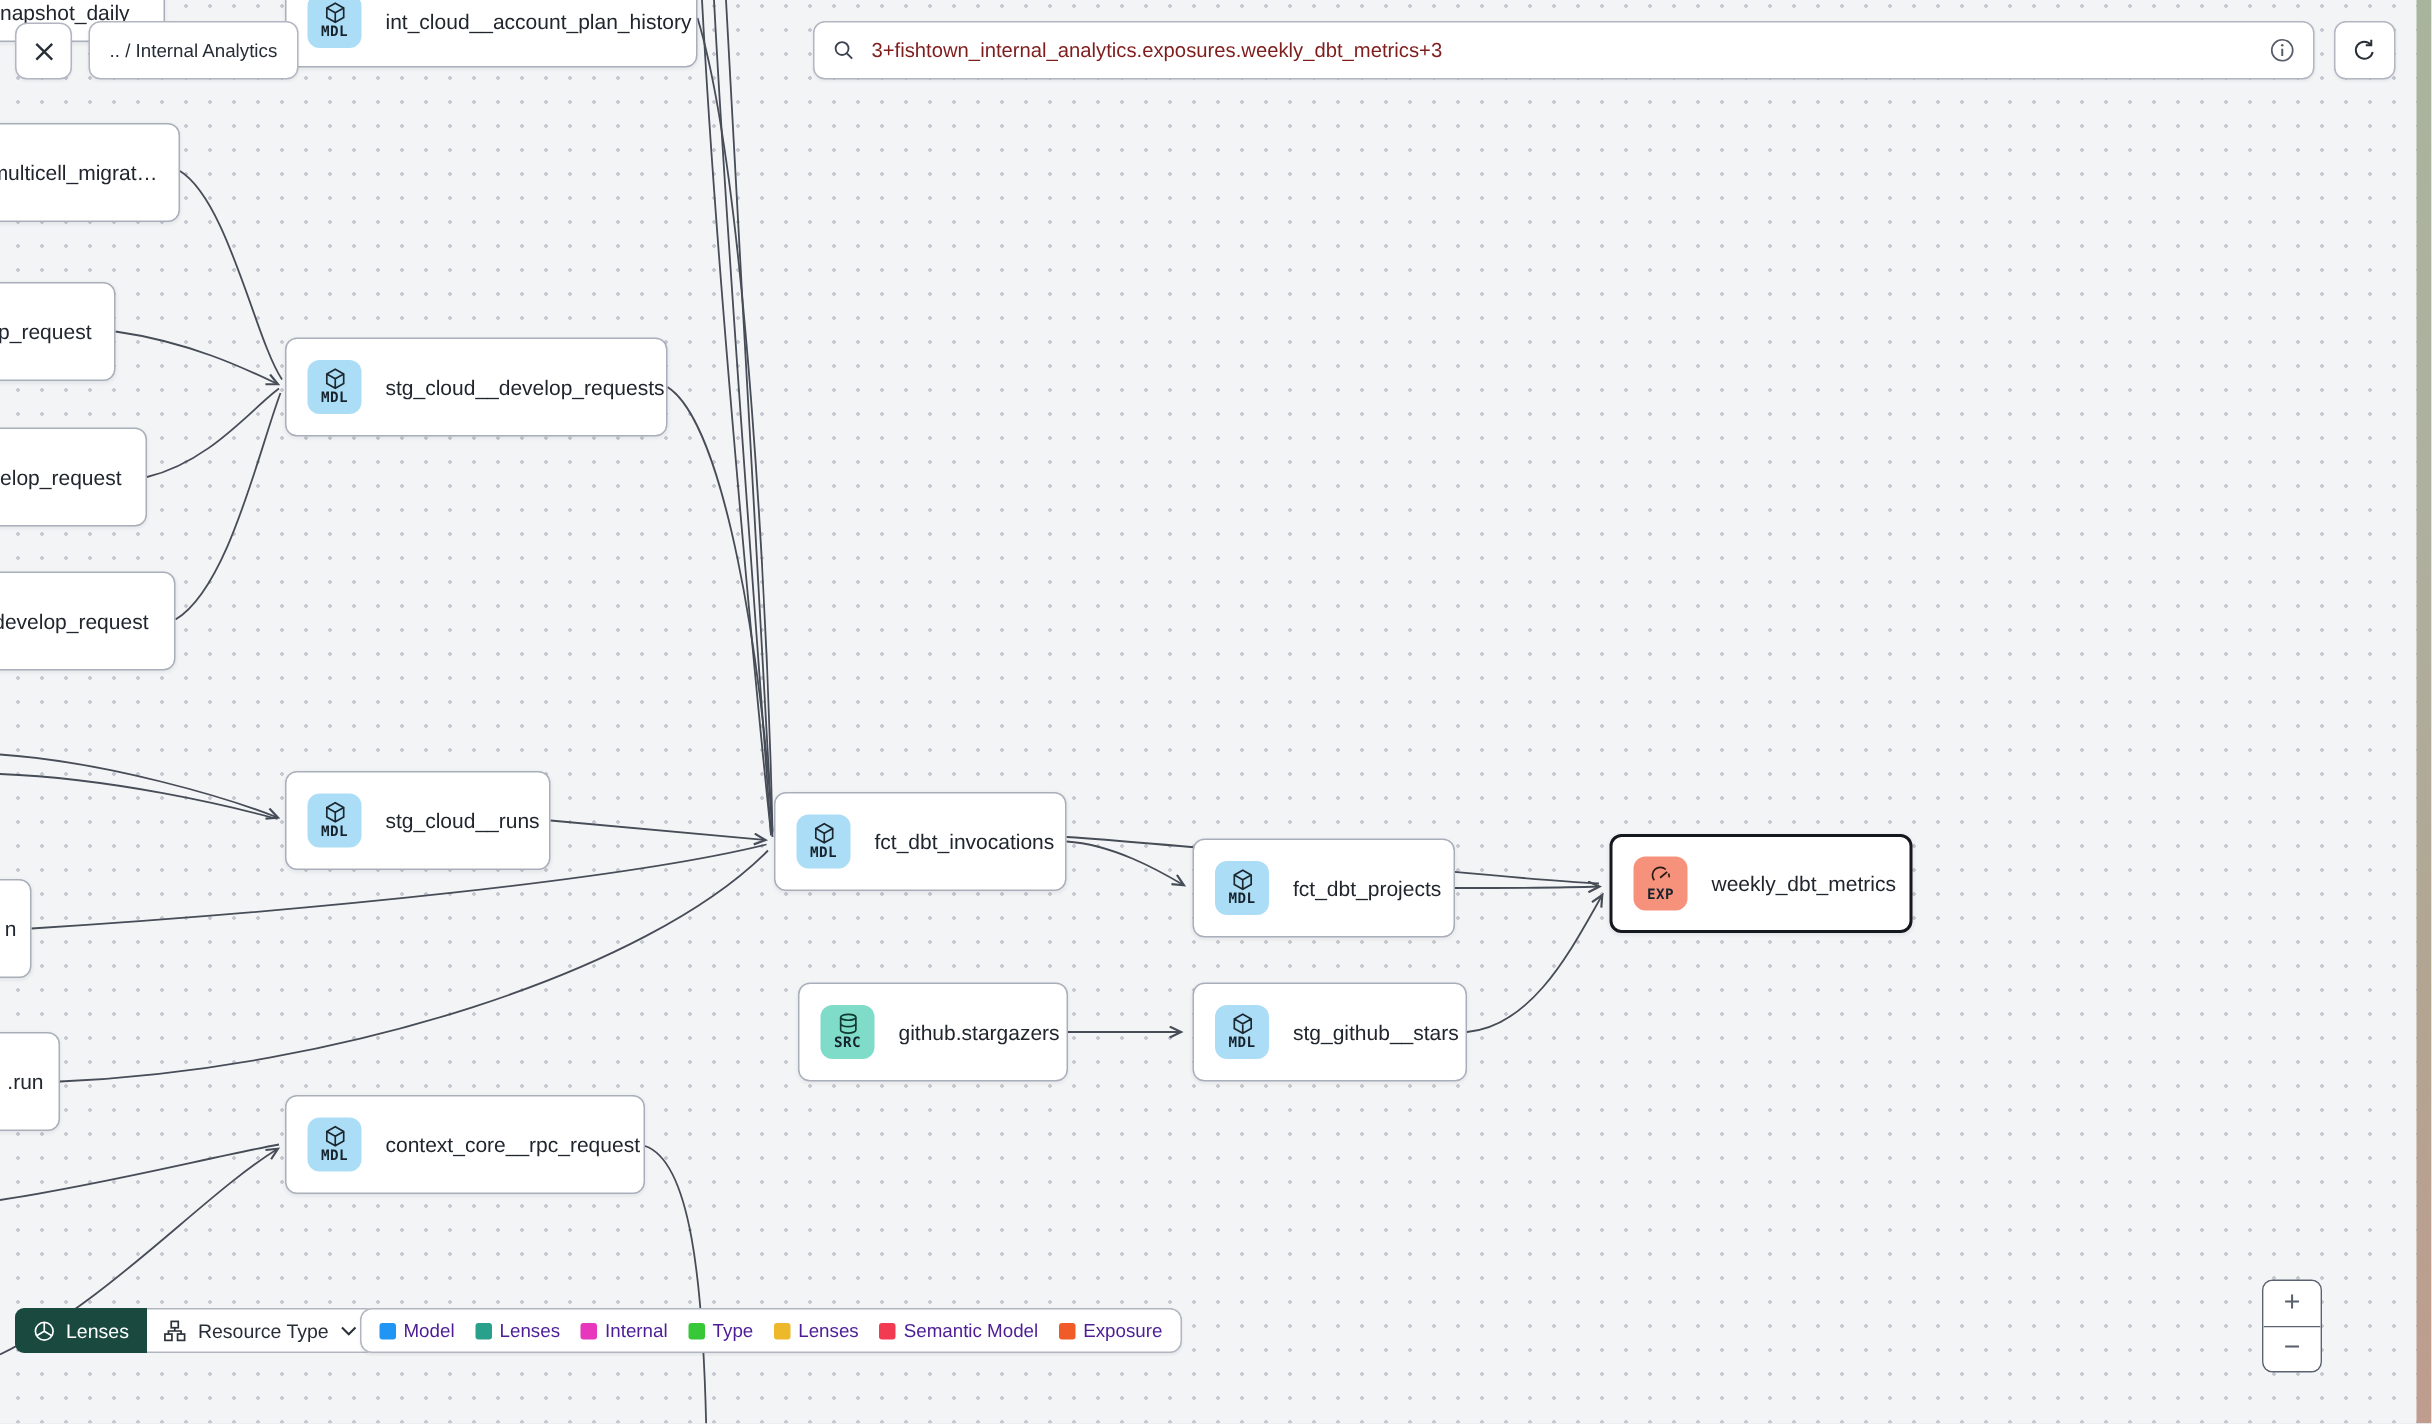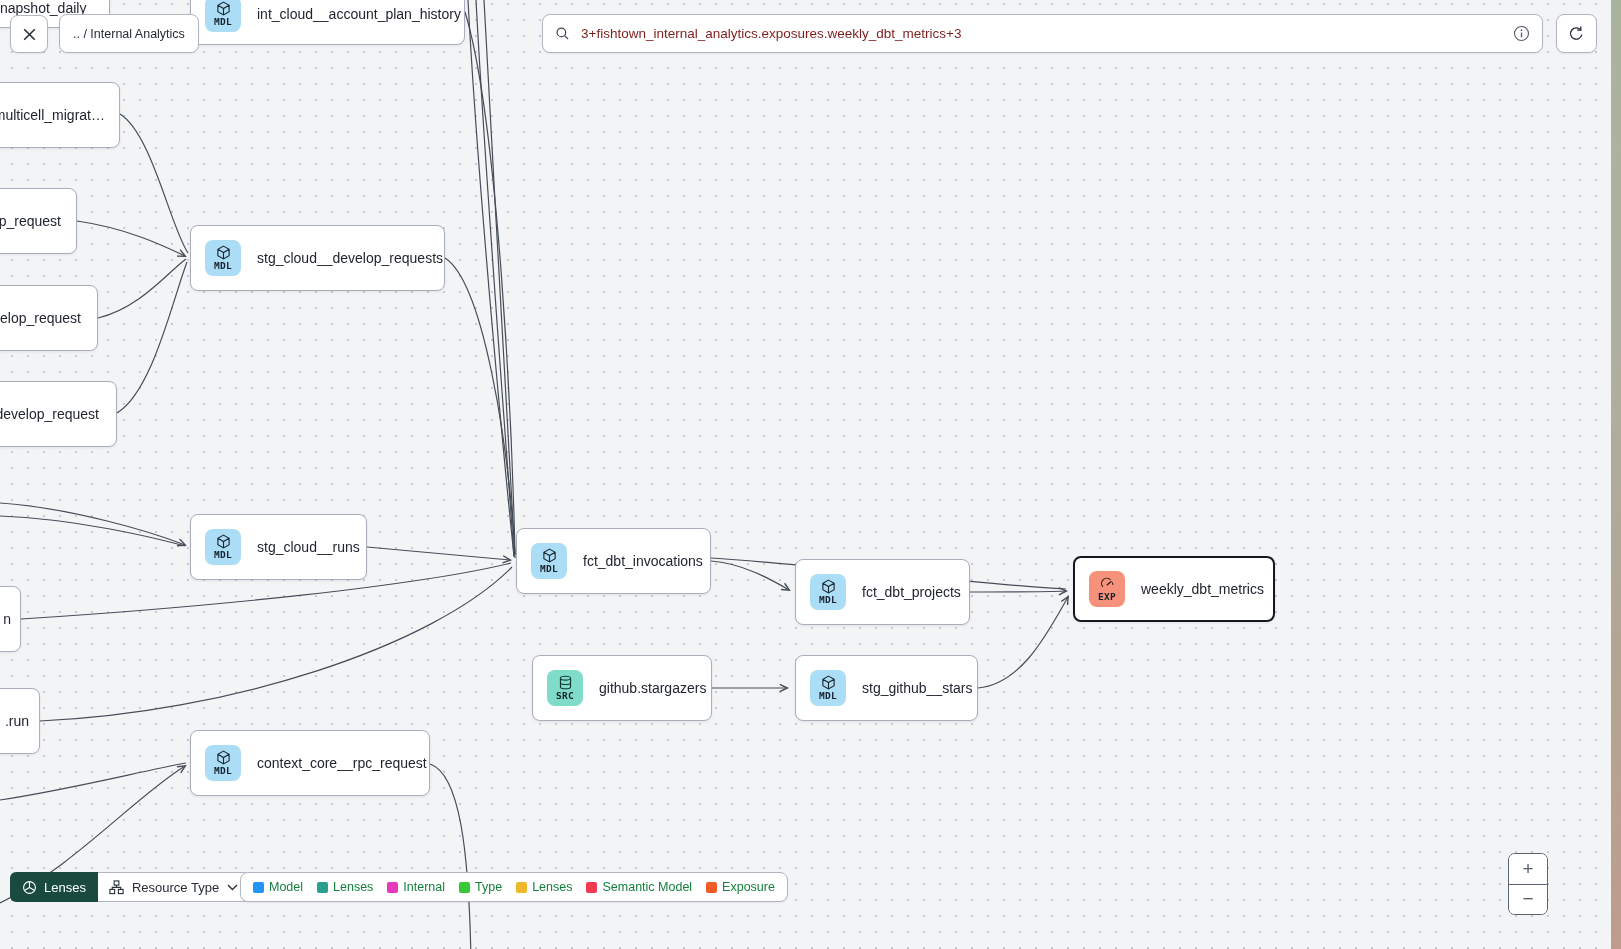--- a/index.html
+++ b/index.html
@@ -37,21 +37,21 @@
   #refresh-btn{left:1556px;top:14px;width:41px;height:39px;justify-content:center;cursor:pointer;}
   
   .bbar{position:absolute;z-index:5;height:30px;top:872px;display:flex;align-items:center;box-sizing:border-box;}
   #lenses-group{left:10px;}
   #lenses-btn{height:30px;display:flex;align-items:center;gap:7px;background:#1a4a3f;color:#fff;
               border-radius:6px 0 0 6px;padding:0 12px;font-size:13px;cursor:pointer;}
   #resource-type-btn{height:30px;display:flex;align-items:center;gap:8px;background:#fff;
               border:1px solid #b2b6c0;border-left:none;border-radius:0 6px 6px 0;padding:0 11px;
               font-size:13px;color:#272d36;cursor:pointer;box-sizing:border-box;}
   #legend{left:240px;background:#fff;border:1px solid #b2b6c0;border-radius:8px;padding:0 12px;gap:14px;}
-  .legend-item{display:flex;align-items:center;gap:5px;font-size:12.5px;color:#15803d;white-space:nowrap;}
+  .legend-item{display:flex;align-items:center;gap:5px;font-size:12.5px;color:#4c1d95;white-space:nowrap;}
   .swatch{width:11px;height:11px;border-radius:2px;display:inline-block;}
   
   #zoom-controls{position:absolute;z-index:5;left:1508px;top:853px;width:40px;height:62px;
                  background:#fff;border:1px solid #5b6370;border-radius:7px;display:flex;
                  flex-direction:column;box-sizing:border-box;overflow:hidden;}
   .zbtn{flex:1;display:flex;align-items:center;justify-content:center;font-size:19px;color:#59616d;
         cursor:pointer;background:#fff;}
   #zoom-in{border-bottom:1px solid #5b6370;}
   
   #wallpaper-strip{position:absolute;z-index:9;left:1611px;top:0;width:10px;height:949px;

